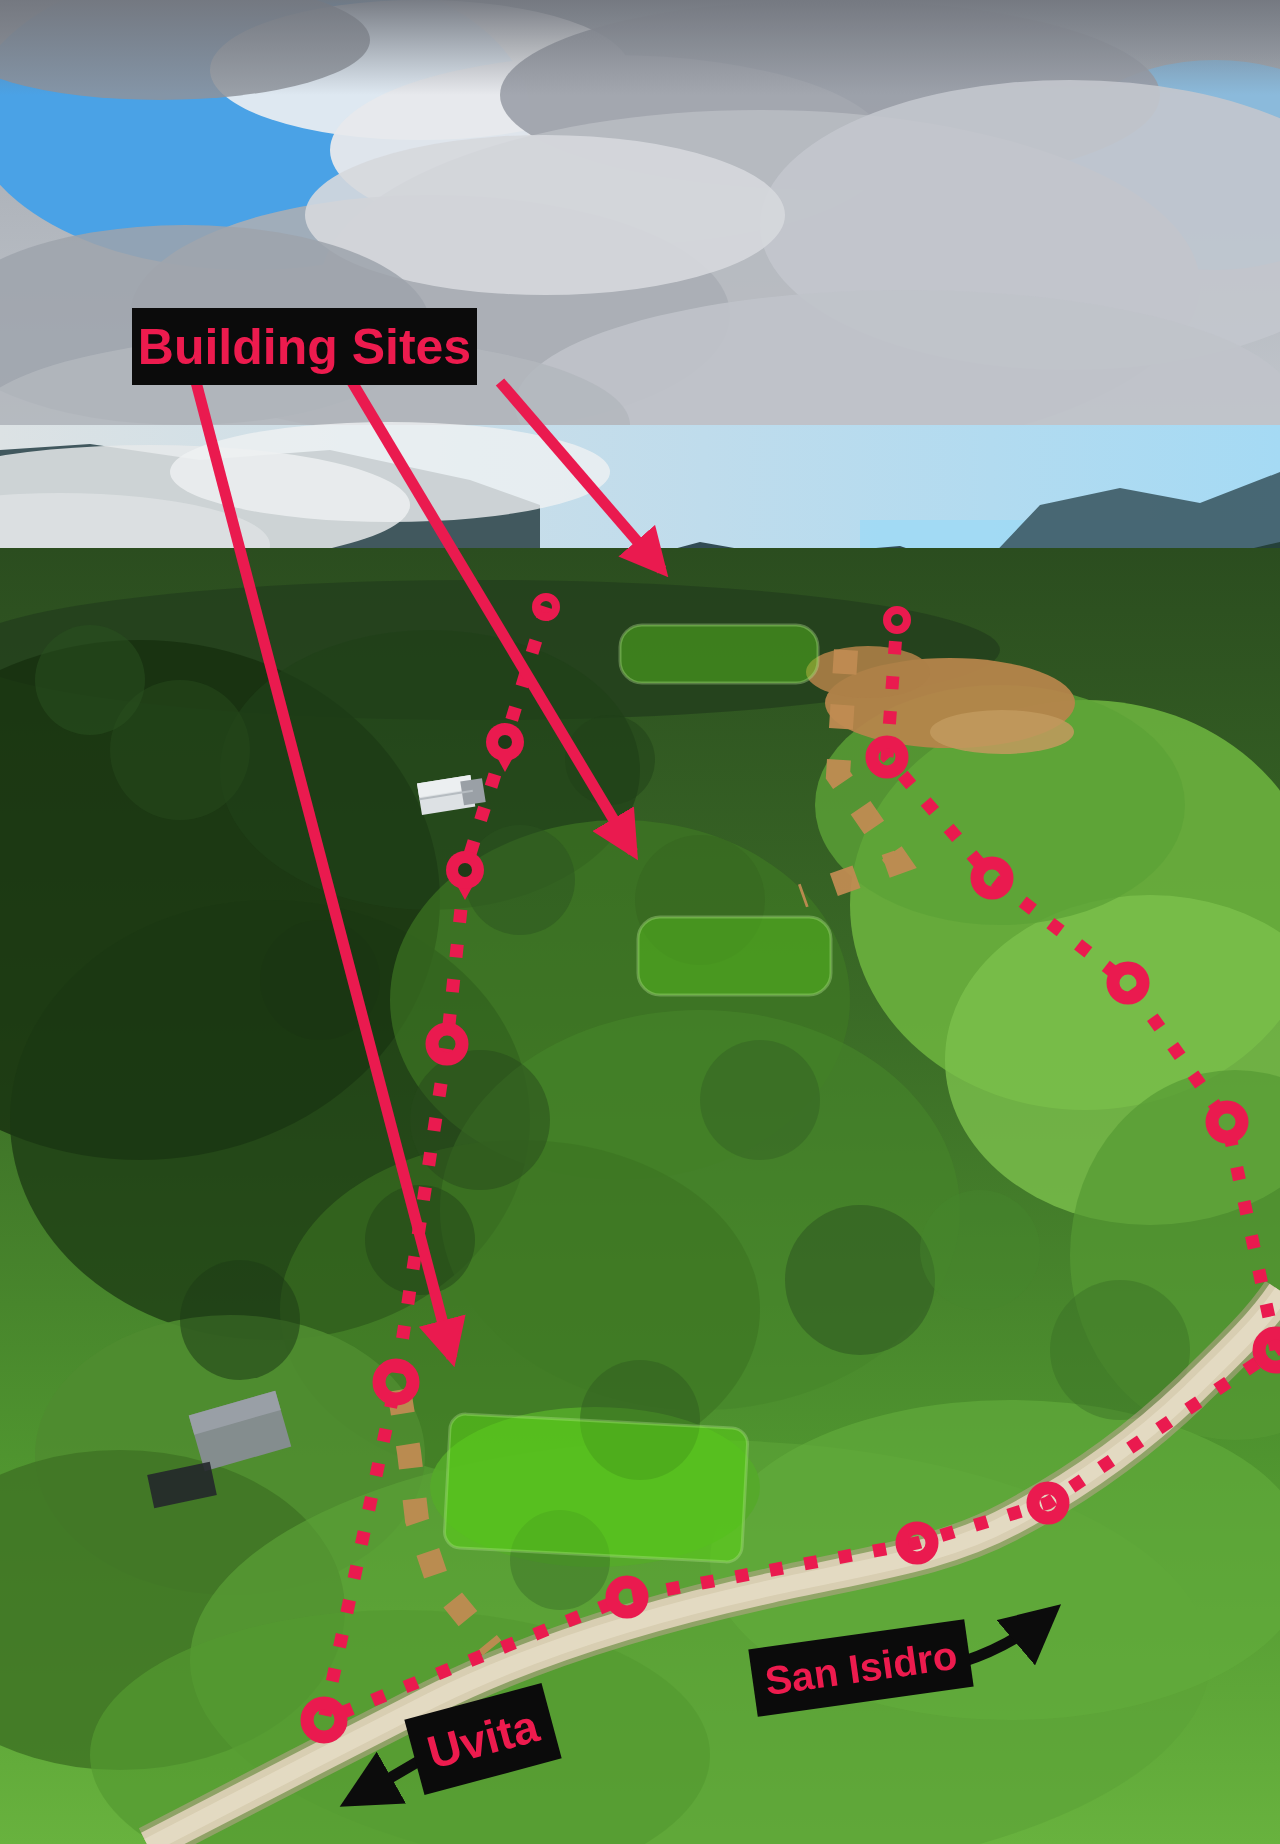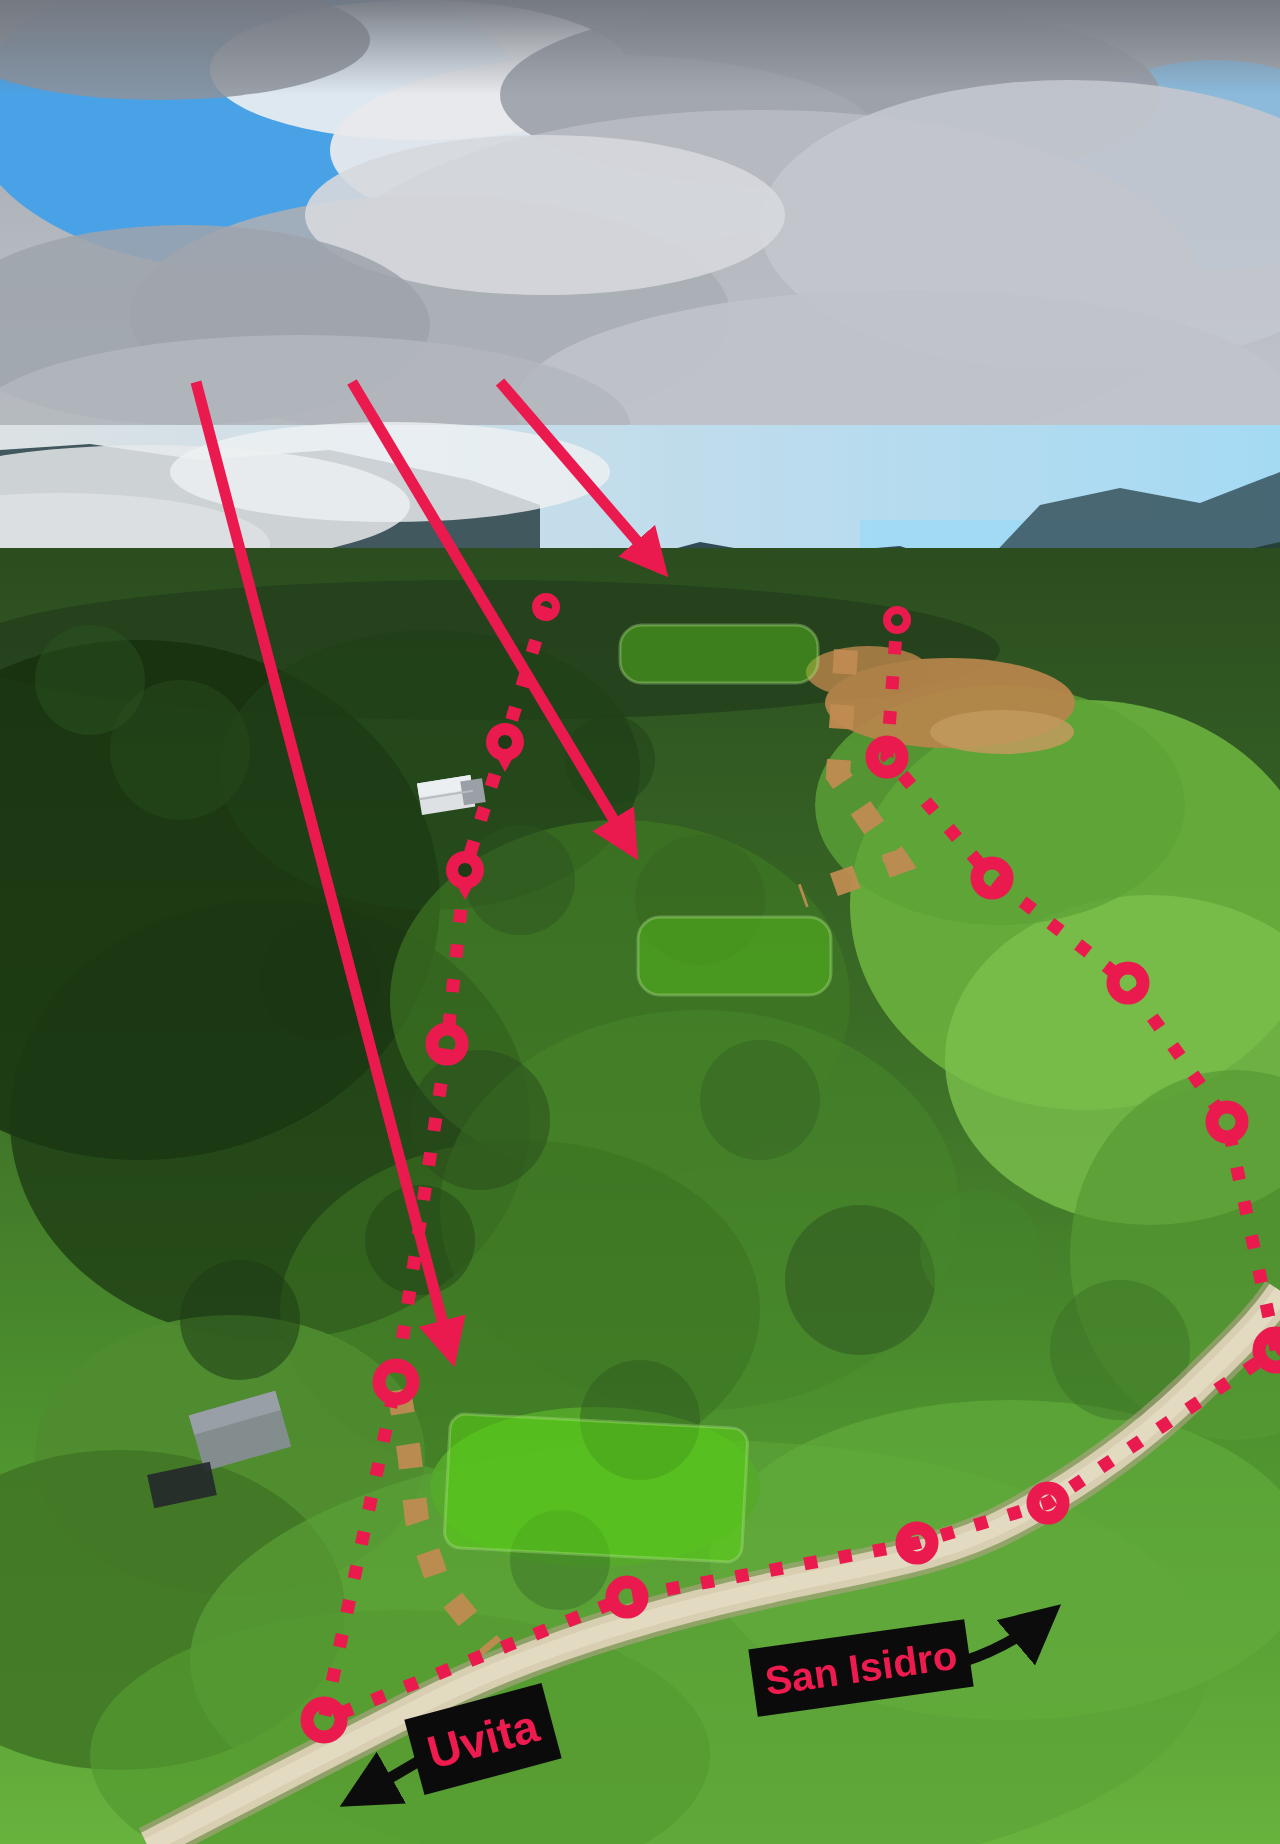--- a/index.html
+++ b/index.html
@@ -197,15 +197,16 @@
     <g>
       <line class="redline" x1="500" y1="382" x2="662" y2="570" marker-end="url(#ahRed)"></line>
       <line class="redline" x1="352" y1="382" x2="633" y2="852" marker-end="url(#ahRed)"></line>
       <line class="redline" x1="196" y1="382" x2="452" y2="1358" marker-end="url(#ahRed)"></line>
     </g>
 
     <path class="blackline" d="M 424,1758 Q 380,1784 350,1801" marker-end="url(#ahBlack)"></path>
     <path class="blackline" d="M 962,1662 Q 1012,1646 1052,1612" stroke-width="12" marker-end="url(#ahBlack)"></path>
   </svg>
 
+  <div class="maplabel lbl-sites">Building Sites</div>
   <div class="maplabel lbl-uvita">Uvita</div>
   <div class="maplabel lbl-sanisidro">San Isidro</div>
 </div>
 
 </body></html>

